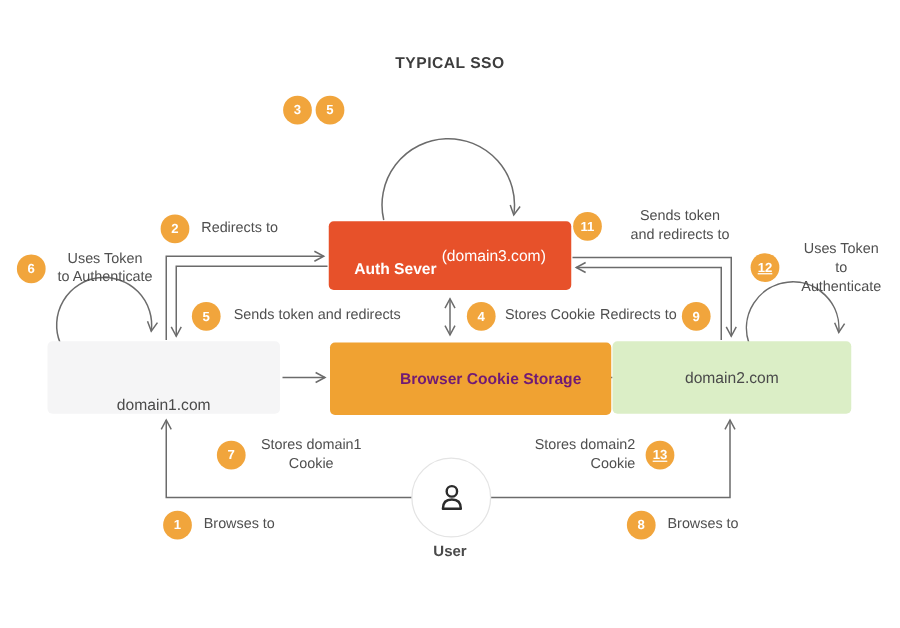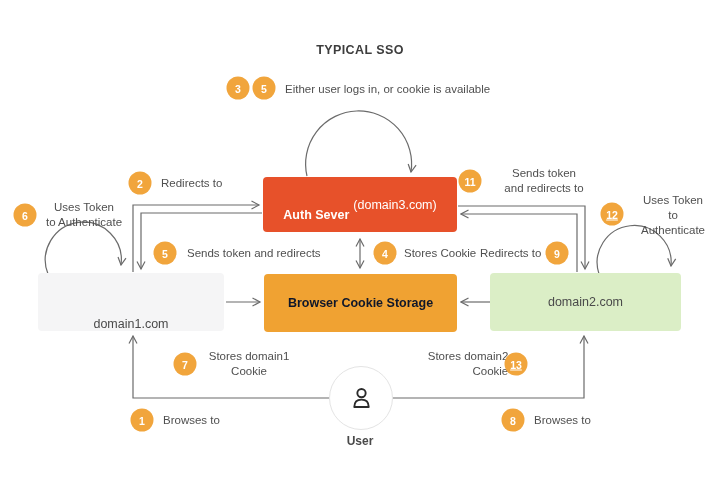--- a/index.html
+++ b/index.html
@@ -27,21 +27,21 @@
   }
   .lbl.center {
     transform:translate(-50%,-50%); text-align:center; white-space:pre-line;
   }
   .box {
     position:absolute; border-radius:4px;
     display:flex; align-items:center; justify-content:center;
     font-size:12.5px; color:#4A4A4A;
   }
   .box.auth   { background:var(--auth-box,#E7512A); color:#ffffff; }
-  .box.cookie { background:var(--cookie-box,#F0A232); color:#0f172a; font-weight:bold; }
+  .box.cookie { background:var(--cookie-box,#F0A232); color:#701a75; font-weight:bold;padding-left:32px; }
   .box.d1     { background:var(--domain1-box,#F5F5F6);align-items:flex-end; }
   .box.d2     { background:var(--domain2-box,#DBEEC6); }
   .box.auth .bold { font-weight:bold; margin-right:4px;margin-top:20px; }
   .user-circle {
     position:absolute; left:329px; top:366px; width:62px; height:62px;
     border-radius:50%; background:#ffffff; border:1px solid #E4E4E4;
     display:flex; align-items:center; justify-content:center;
   }
   .user-label {
     position:absolute; left:360px; top:441px; transform:translate(-50%,-50%);
@@ -69,21 +69,20 @@
     <path d="M360 239 L360 268" marker-start="url(#arw)" marker-end="url(#arw)"></path>
     <path d="M226 302 L260 302" marker-end="url(#arw)"></path>
     <path d="M490 302 L461 302" marker-end="url(#arw)"></path>
     <path d="M133 336 L133 398 L584 398 L584 336" marker-start="url(#arw)" marker-end="url(#arw)"></path>
   </svg>
 
   <div class="title">TYPICAL SSO</div>
 
   <div class="badge" style="left:238px; top:88px;">3</div>
   <div class="badge" style="left:264px; top:88px;">5</div>
-  <div class="lbl" style="left:285px; top:89px;">Either user logs in, or cookie is available</div>
 
   <div class="badge" style="left:140px; top:183px;">2</div>
   <div class="lbl" style="left:161px; top:183px;">Redirects to</div>
 
   <div class="badge" style="left:470px; top:181px;text-align:center;">11</div>
   <div class="lbl center" style="left:544px; top:181px;">Sends token
 and redirects to</div>
 
   <div class="badge" style="left:25px; top:215px;">6</div>
   <div class="lbl center" style="left:84px; top:215px;">Uses Token
@@ -115,21 +114,21 @@
   <div class="box d2" style="left:490px; top:273px; width:191px; height:58px;">
     <span>domain2.com</span>
   </div>
 
   <div class="badge" style="left:185px; top:364px;">7</div>
   <div class="lbl center" style="left:249px; top:364px;">Stores domain1
 Cookie</div>
 
   <div class="lbl center" style="left:468px; top:364px;text-align:right;">Stores domain2
 Cookie</div>
-  <div class="badge" style="left:516px; top:364px;text-decoration:underline;">13</div>
+  <div class="badge" style="left:528px; top:364px;text-decoration:underline;">13</div>
 
   <div class="user-circle">
     <svg width="27" height="27" viewBox="0 0 24 24" fill="none" stroke="#2B2B2B" stroke-width="1.7" stroke-linejoin="round" stroke-linecap="round">
       <circle cx="12" cy="7.2" r="3.7"></circle>
       <path d="M5.6 19.6 C5.6 14.9 8.1 13 12 13 C15.9 13 18.4 14.9 18.4 19.6 Z"></path>
     </svg>
   </div>
   <div class="user-label">User</div>
 
   <div class="badge" style="left:142px; top:420px;">1</div>

